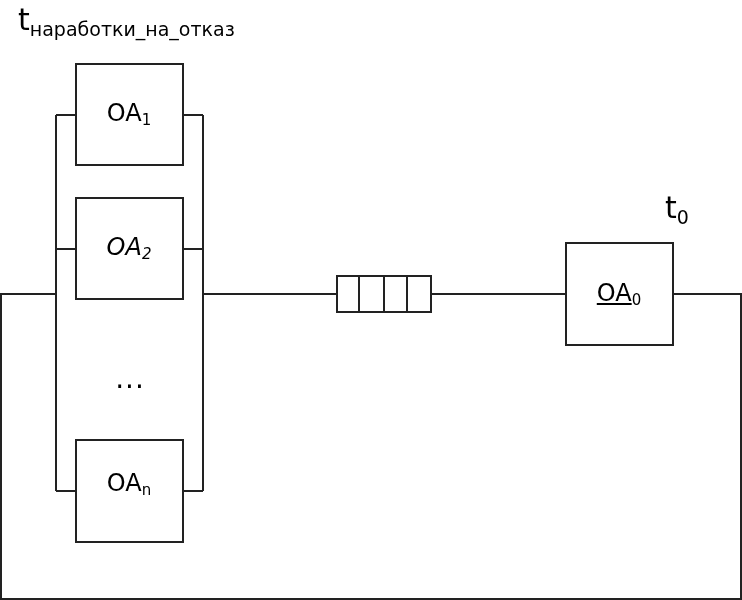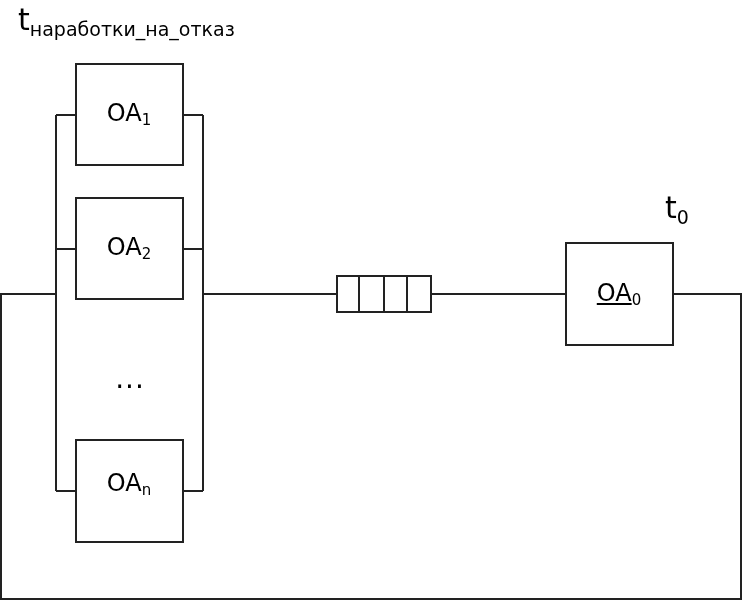--- a/index.html
+++ b/index.html
@@ -44,16 +44,16 @@
 
     <polyline points="673,294 741,294 741,599 1,599 1,294 56,294"></polyline>
   </g>
 </svg>
 
 <div class="lbl time-lbl" style="left:18px; top:2px;"><span>t</span><sub>наработки_на_отказ</sub></div>
 
 <div class="lbl time-lbl" style="left:637px; top:190px;margin-left:28px;"><span>t</span><sub>0</sub></div>
 
 <div class="lbl box-lbl" style="left:129px; top:114px;"><span>OA</span><sub>1</sub></div>
-<div class="lbl box-lbl" style="left:129px; top:248px;"><span>OA</span><sub>2</sub></div>
+<div class="lbl box-lbl" style="left:129px; top:248px;font-style:italic;"><span>OA</span><sub>2</sub></div>
 <div class="lbl box-lbl" style="left:129px; top:484px;"><span>OA</span><sub>n</sub></div>
 <div class="lbl dots" style="left:130px; top:378px;">...</div>
 <div class="lbl box-lbl" style="left:619px; top:294px;text-decoration:underline;"><span>OA</span><sub>0</sub></div>
 
 </body></html>

